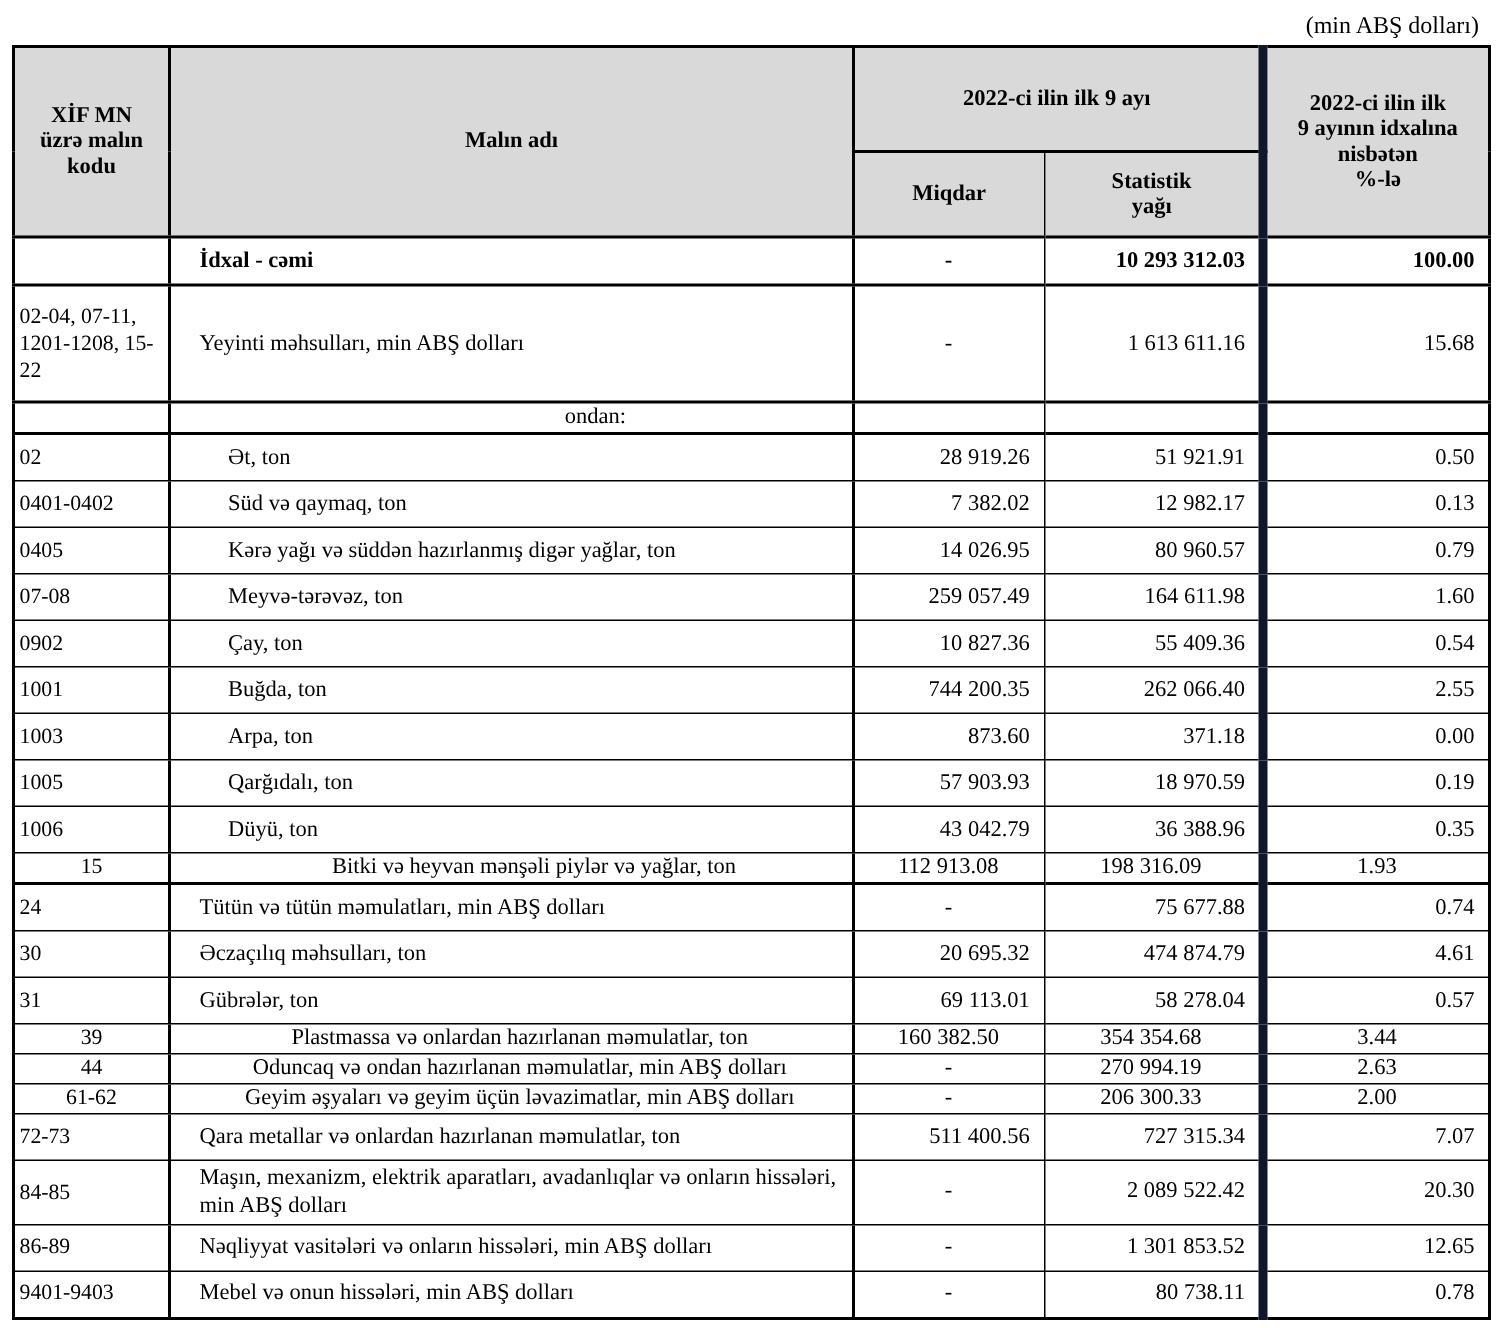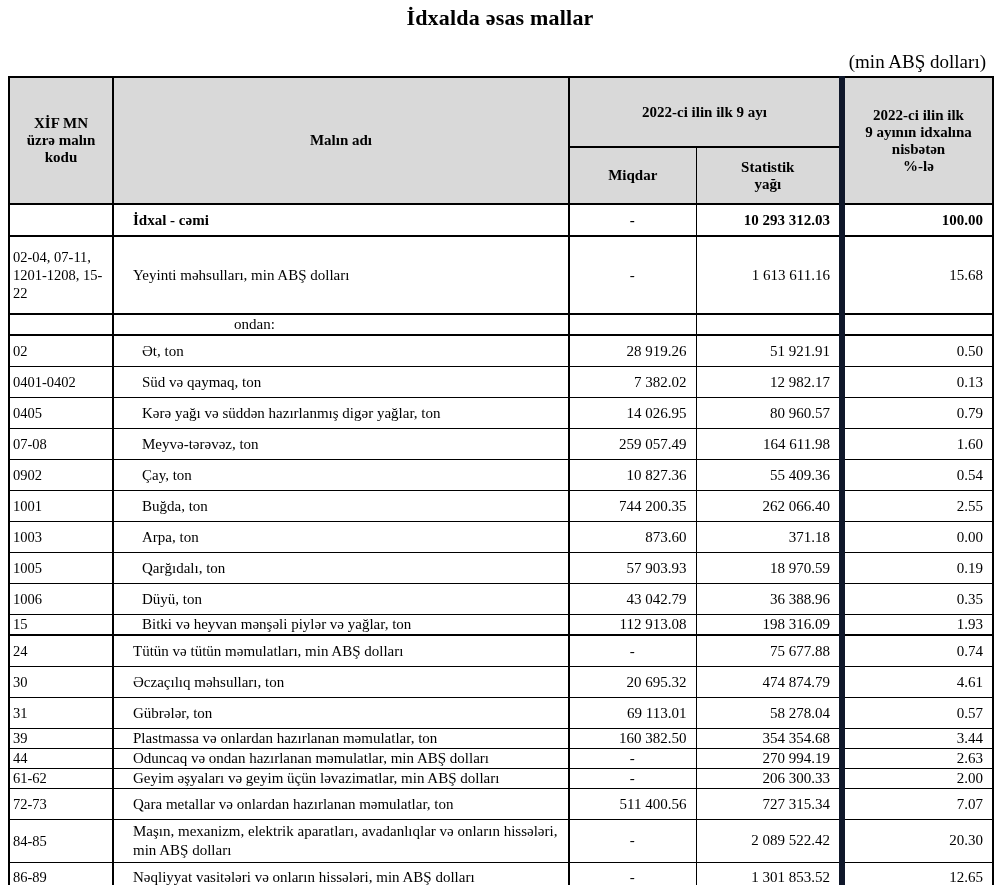--- a/index.html
+++ b/index.html
@@ -12,23 +12,23 @@
   .page { width: 1000px; }
   .doc-title {
     text-align: center;
     font-weight: bold;
     font-size: 22px;
     padding-top: 5px;
     letter-spacing: 0.2px;
   }
   .unit-note {
     text-align: right;
-    font-size: 19px;
+    font-size: 16px;
     padding-right: 14px;
-    margin-top: 20px;
+    margin-top: 9px;
     margin-bottom: 3px;
   }
   table.main {
     border-collapse: collapse;
     table-layout: fixed;
     margin-left: 8px;
     width: 984px;
     border: 2px solid #000;
   }
   th, td {
@@ -56,35 +56,34 @@
 
   tbody td {
     font-size: 15px;
     vertical-align: middle;
     padding: 2px 8px;
     height: 26px;
     line-height: 1.25;
   }
   tbody td.col-code { padding-left: 3px; padding-right: 3px; font-size: 14.5px; border-radius: 19px; }
   tbody td.col-name { padding-left: 19px; }
-  tbody td.indent   { padding-left: 28px; }
+  tbody td.indent   { padding-left: 38px; }
   tbody td.num      { text-align: right; padding-right: 9px; }
   tbody td.dash     { text-align: center; }
   tr.total td       { font-weight: bold; }
   tr.subheader td.col-name { padding-left: 120px; }
-  tr.compact td     { height: 19px; padding-top: 0; padding-bottom: 0; }
+  tr.compact td     { height: 19px; padding-top: 0; padding-bottom: 0; text-align: center; }
   tr.tall td        { height: 72px; }
   tr.thick-bottom td{ border-bottom-width: 2px; }
 </style>
 </head>
 <body>
 
 <div class="page">
 
-  <div class="doc-title">İdxalda əsas mallar</div>
 
   <div class="unit-note">(min ABŞ dolları)</div>
 
   <table class="main">
     <colgroup>
       <col style="width:104px">
       <col style="width:456px">
       <col style="width:127px">
       <col style="width:146px">
       <col style="width:151px">

